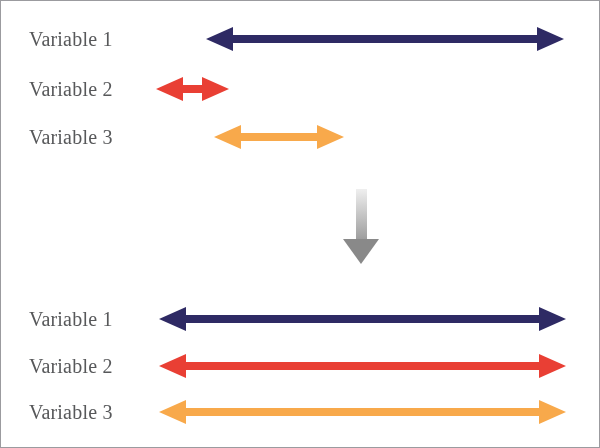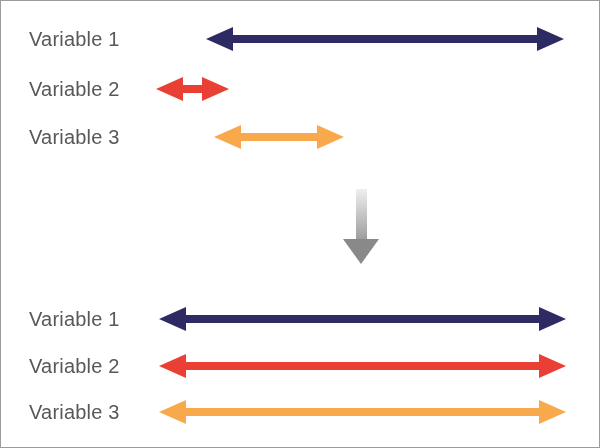--- a/index.html
+++ b/index.html
@@ -3,21 +3,21 @@
 <meta charset="utf-8">
 <style>
   html, body { margin: 0; padding: 0; background: #fff; }
   .canvas {
     position: relative;
     width: 600px;
     height: 448px;
     box-sizing: border-box;
     background: var(--color-background, #fff);
     border: 1px solid var(--color-border, #9b9b9f);
-    font-family: Liberation Sans, sans-serif;
+    font-family: Liberation Serif, serif;
     overflow: hidden;
   }
   .row-label {
     position: absolute;
     left: 28px;
     transform: translateY(-50%);
     font-size: 20px;
     letter-spacing: 0.2px;
     color: var(--color-label-text, #57585a);
     white-space: nowrap;

